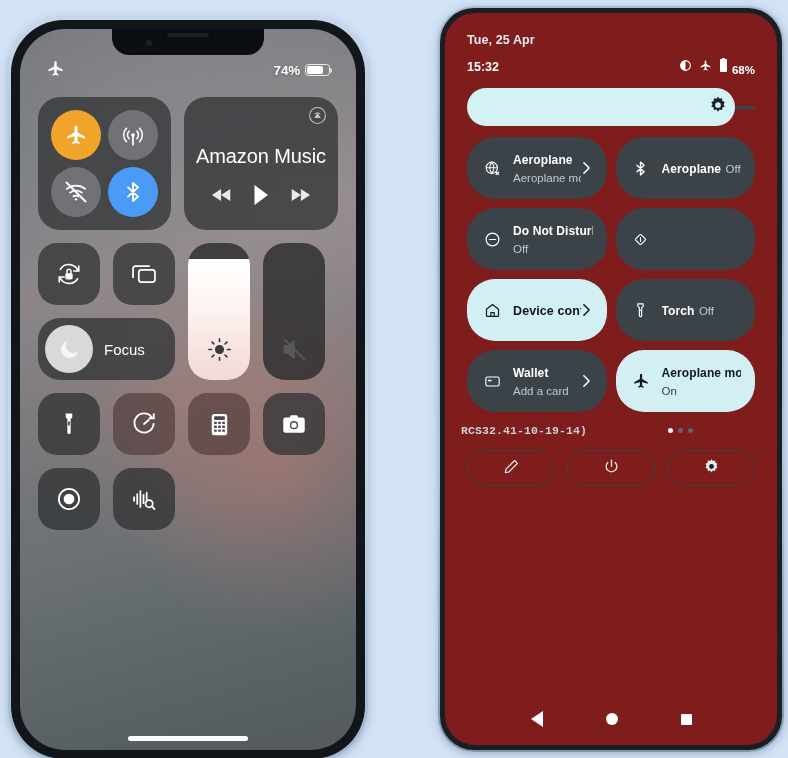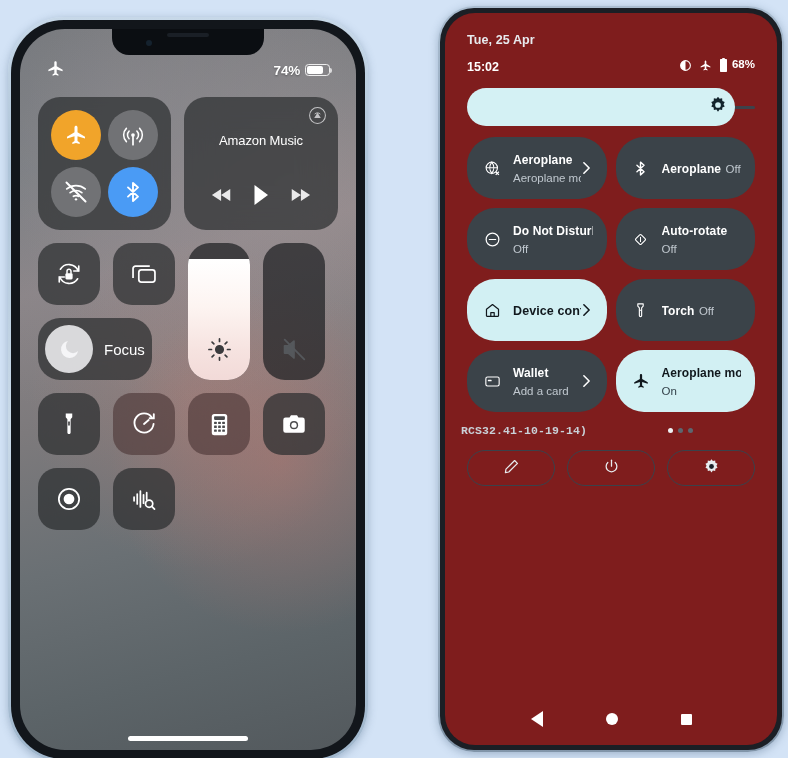--- a/index.html
+++ b/index.html
@@ -83,35 +83,35 @@
   .conn-card { width: 133px; height: 133px; padding: 10px;
     display: grid; grid-template-columns: 1fr 1fr; grid-template-rows: 1fr 1fr;
     place-items: center; }
   .circ { width: 50px; height: 50px; border-radius: 50%;
     display: flex; align-items: center; justify-content: center; }
   .circ.off { background: rgba(125,127,130,.78); }
   .circ.amber { background: #f1a42a; }
   .circ.blue { background: #4a9bf5; }
 
   .media-card { flex: 1; height: 133px; position: relative; padding: 12px; }
-  .media-title { color: #fff; font-size: 13px; font-weight: 500;
-    text-align: center; margin-top: 24px; letter-spacing: -0.1px; }
+  .media-title { color: #fff; font-size: 20px; font-weight: 500;
+    text-align: center; margin-top: 36px; letter-spacing: -0.1px; }
   .airplay { position: absolute; right: 11px; top: 9px; opacity: .85; }
   .media-ctrl { position: absolute; left: 0; right: 0; bottom: 20px;
     display: flex; align-items: center; justify-content: space-around; padding: 0 18px; }
 
   .small-row { display: flex; gap: 13px; }
   .sq { width: 62px; height: 62px; border-radius: 19px;
     background: rgba(42,44,46,.70); backdrop-filter: blur(18px);
     display: flex; align-items: center; justify-content: center; }
   .sq.tint { background: rgba(74,54,54,.62); }
 
   .left-stack { display: flex; flex-direction: column; gap: 13px; }
   .focus-pill {
-    width: 114px; height: 62px; border-radius: 22px;
+    width: 137px; height: 62px; border-radius: 22px;
     background: rgba(42,44,46,.70); backdrop-filter: blur(18px);
     display: flex; align-items: center; padding-left: 7px; gap: 11px;
   }
   .focus-moon { width: 48px; height: 48px; border-radius: 50%;
     background: rgba(228,228,230,.93); display: flex; align-items: center; justify-content: center; }
   .focus-label { color: #fff; font-size: 15px; font-weight: 500; }
 
   .slider-col { display: flex; gap: 13px; }
   .slider {
     width: 62px; height: 137px; border-radius: 22px; position: relative;
@@ -147,21 +147,21 @@
     display: flex; flex-direction: column;
   }
   .and-date { color: #e7eaee; font-size: 12.5px; font-weight: 700;
     padding: 20px 0 0 22px; letter-spacing: .1px; }
 
   .and-statusrow {
     display: flex; align-items: center; justify-content: space-between;
     padding: 11px 22px 0 22px;
   }
   .and-time { color: #fff; font-size: 12.5px; font-weight: 700; }
-  .and-status-icons { display: flex; align-items: flex-start; gap: 7px; }
+  .and-status-icons { display: flex; align-items: flex-end; gap: 7px; }
   .and-batt-pct { color: #fff; font-size: 11.5px; font-weight: 700; margin-left: -3px; }
 
   .and-bright-wrap {
     display: flex; align-items: center; gap: 0;
     padding: 12px 22px 0 22px;
   }
   .and-bright-track { flex: 1; position: relative; height: 38px; display: flex; align-items: center; }
   .and-bright-rest { position: absolute; left: 0; right: 0; top: 50%;
     height: 3px; margin-top: -1.5px; background: #3c434b; border-radius: 2px; }
   .and-bright-fill { position: absolute; left: 0; top: 0; bottom: 0;
@@ -421,21 +421,21 @@
     </div>
   </div>
 
   <div class="android">
     <div class="android-bezel">
       <div class="android-screen">
 
         <div class="and-date">Tue, 25 Apr</div>
 
         <div class="and-statusrow">
-          <span class="and-time">15:02</span>
+          <span class="and-time">15:32</span>
           <span class="and-status-icons">
             <span>
               <svg width="13" height="13" viewBox="0 0 24 24" fill="none" stroke="#fff" stroke-width="2">
                 <circle cx="12" cy="12" r="9"></circle>
                 <path d="M12 3a9 9 0 0 0 0 18z" fill="#fff" stroke="none"></path>
               </svg>
             </span>
             <span>
               <svg width="13" height="13" viewBox="0 0 24 24" fill="#fff">
                 <path d="M21 15.5v-1.8l-7.5-4.5V4.4c0-.9-.7-1.6-1.5-1.6s-1.5.7-1.5 1.6v4.8L3 13.7v1.8l7.5-2.3v4.9L8.3 19.6v1.4l3.7-1 3.7 1v-1.4l-2.2-1.5v-4.9L21 15.5z"></path>
@@ -509,24 +509,20 @@
             </span>
           </div>
 
           <div class="tile">
             <span class="tile-icon">
               <svg width="17" height="17" viewBox="0 0 24 24" fill="none" stroke="#fff" stroke-width="1.6" stroke-linejoin="round">
                 <rect x="6.6" y="6.6" width="10.8" height="10.8" rx="1.6" transform="rotate(45 12 12)"></rect>
                 <path d="M12 8.4v7.2" stroke-width="1.4"></path>
               </svg>
             </span>
-            <span class="tile-text">
-              <span class="tile-title">Auto-rotate</span>
-              <span class="tile-sub">Off</span>
-            </span>
           </div>
 
           <div class="tile on single">
             <span class="tile-icon">
               <svg width="17" height="17" viewBox="0 0 24 24" fill="none" stroke="#11181d" stroke-width="1.7" stroke-linejoin="round">
                 <path d="M3.5 10.2 12 3.6l8.5 6.6v9.2a.8.8 0 0 1-.8.8H4.3a.8.8 0 0 1-.8-.8z"></path>
                 <path d="M9.6 20.2v-5.3h4.8v5.3"></path>
               </svg>
             </span>
             <span class="tile-text">

